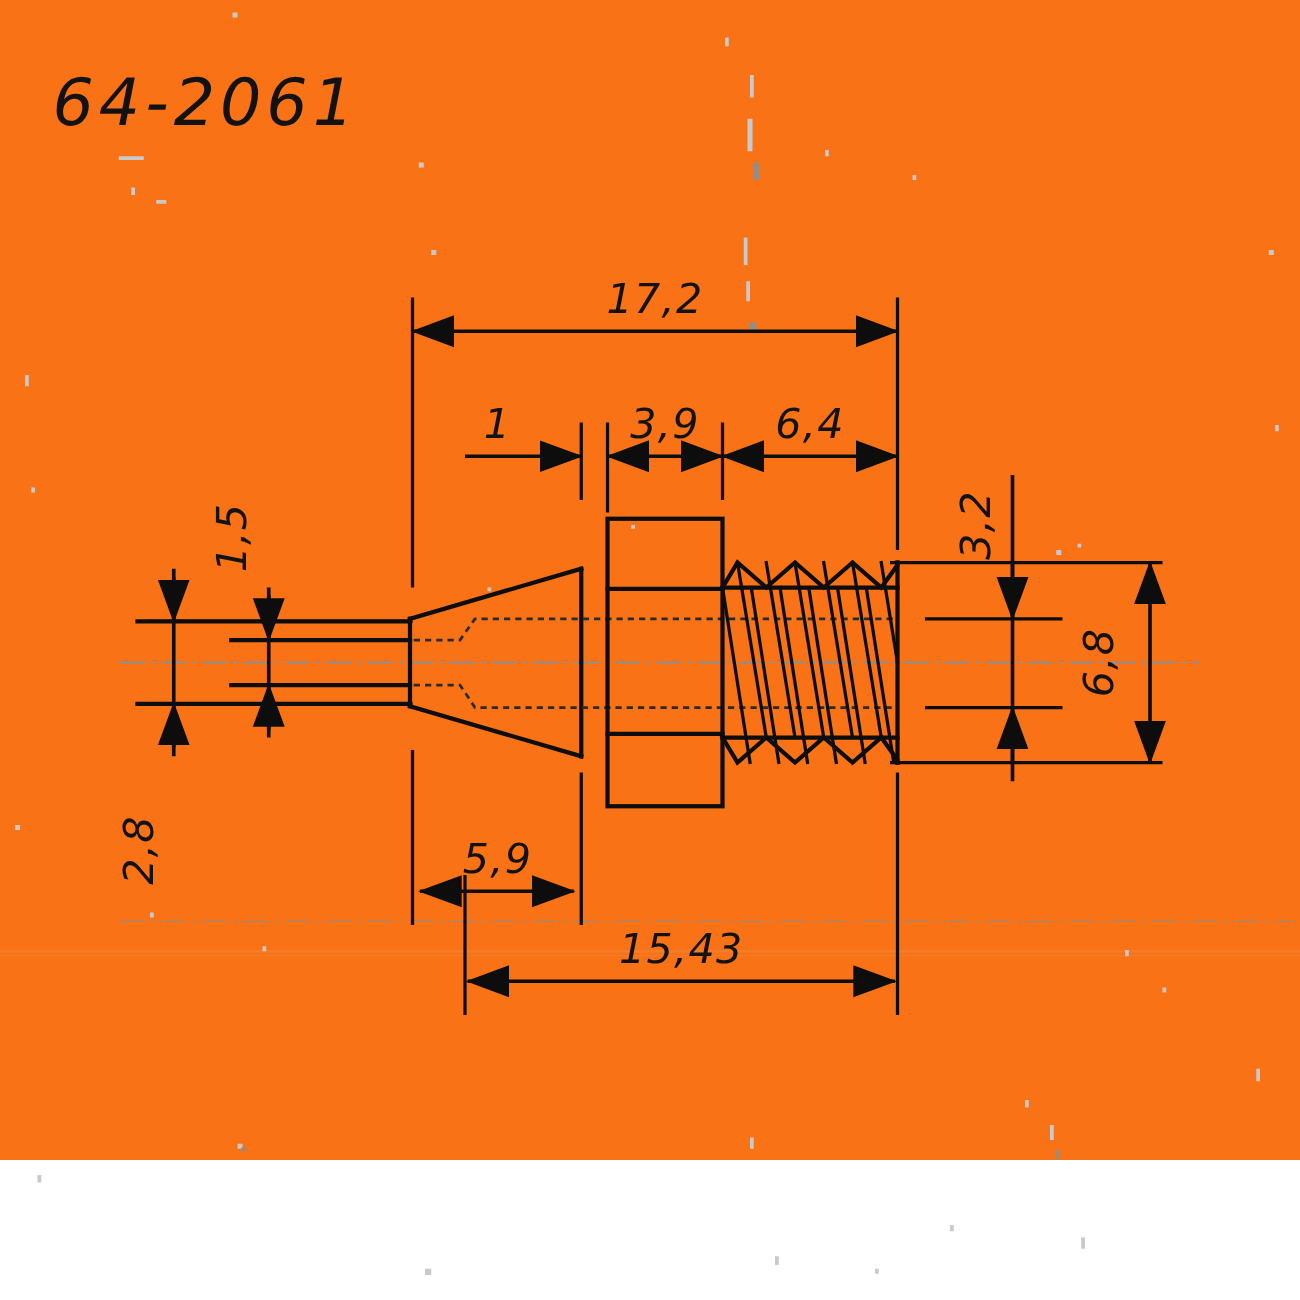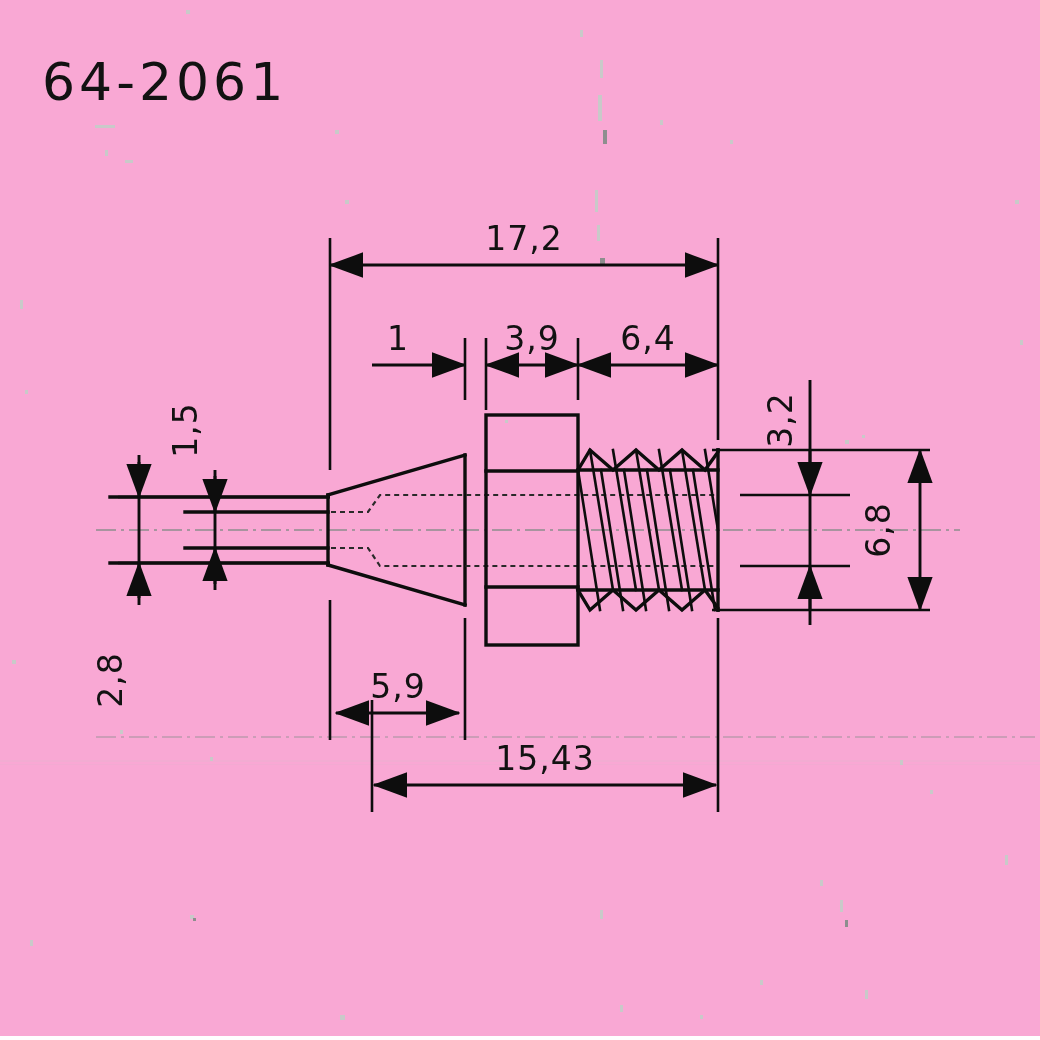--- a/index.html
+++ b/index.html
@@ -9,22 +9,23 @@
   }
   body {
     width: 1040px;
     height: 1040px;
     overflow: hidden;
     font-family: "Liberation Sans", sans-serif;
   }
   #drawing-root {
     position: relative;
     width: 1040px;
-    height: 1036px;
-    background: #f9a8d4;
+    height: 928px;
+    background: #f97316;
+    font-style: italic;
   }
   #drawing-svg {
     position: absolute;
     top: 0;
     left: 0;
     width: 1040px;
     height: 1040px;
     display: block;
   }
   .dim-text, .title-text {

